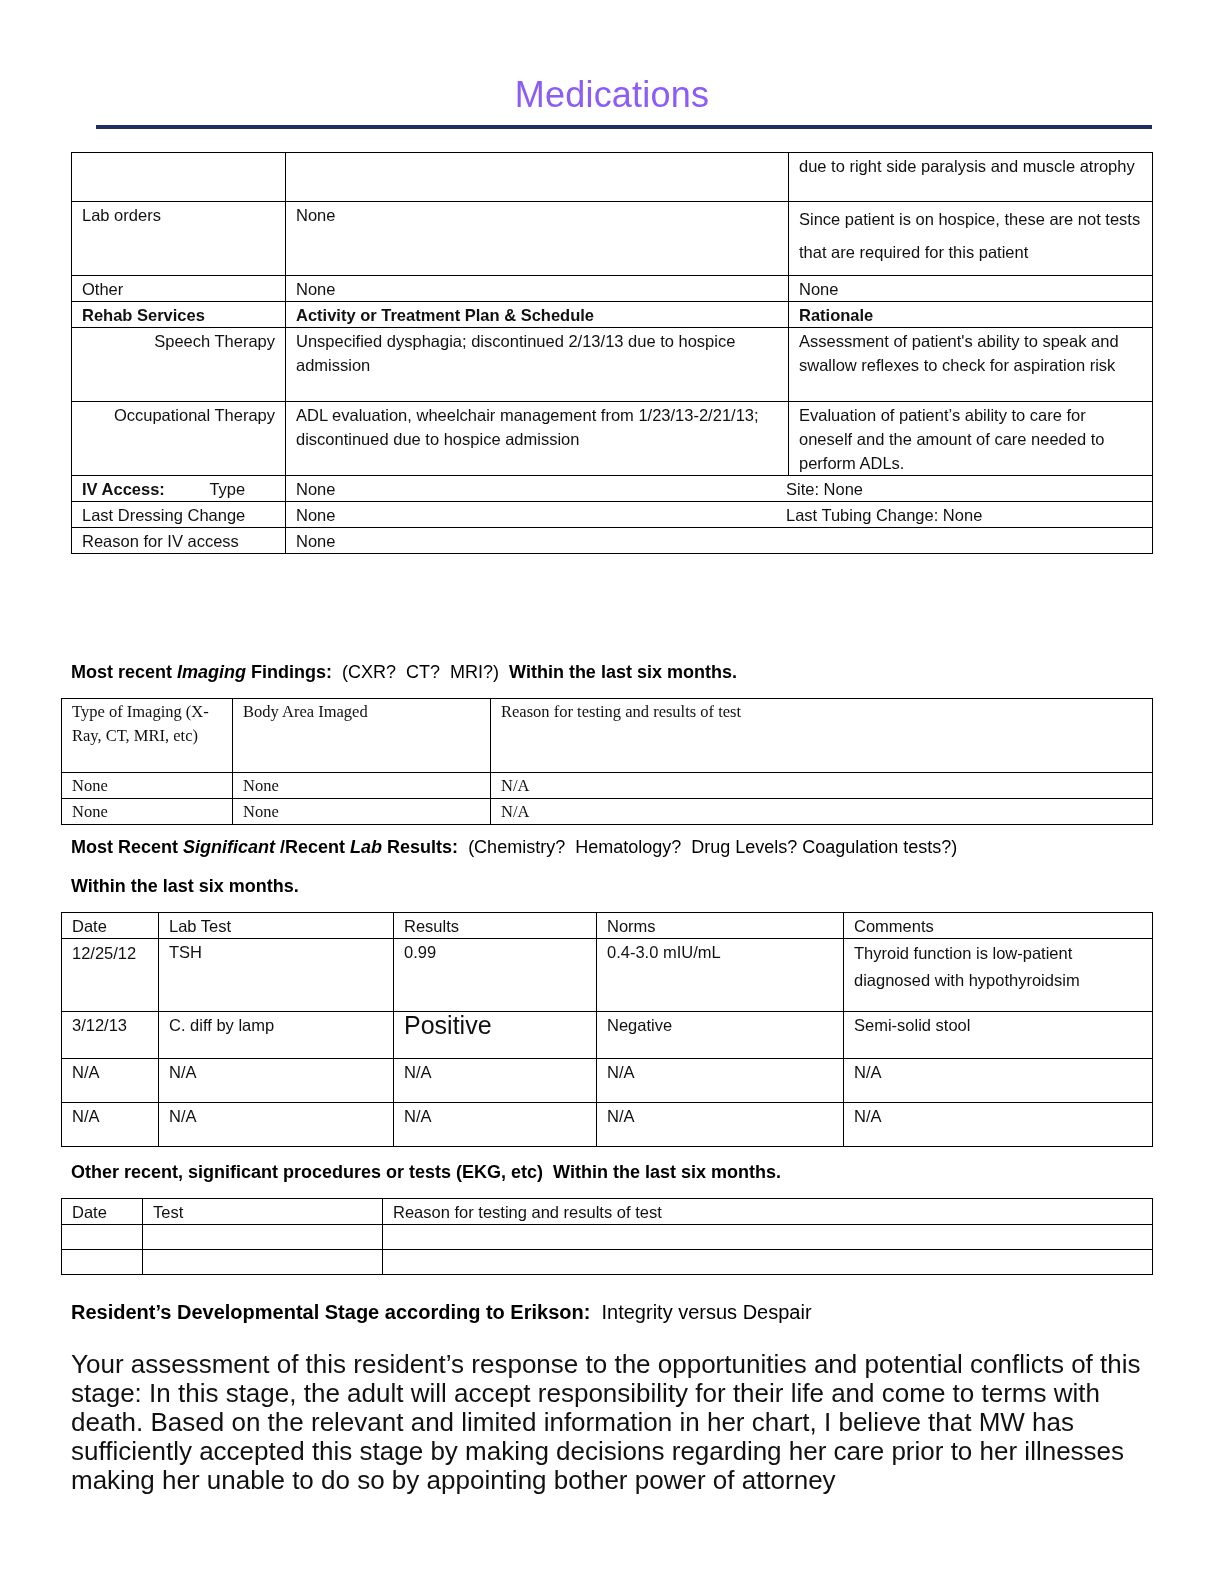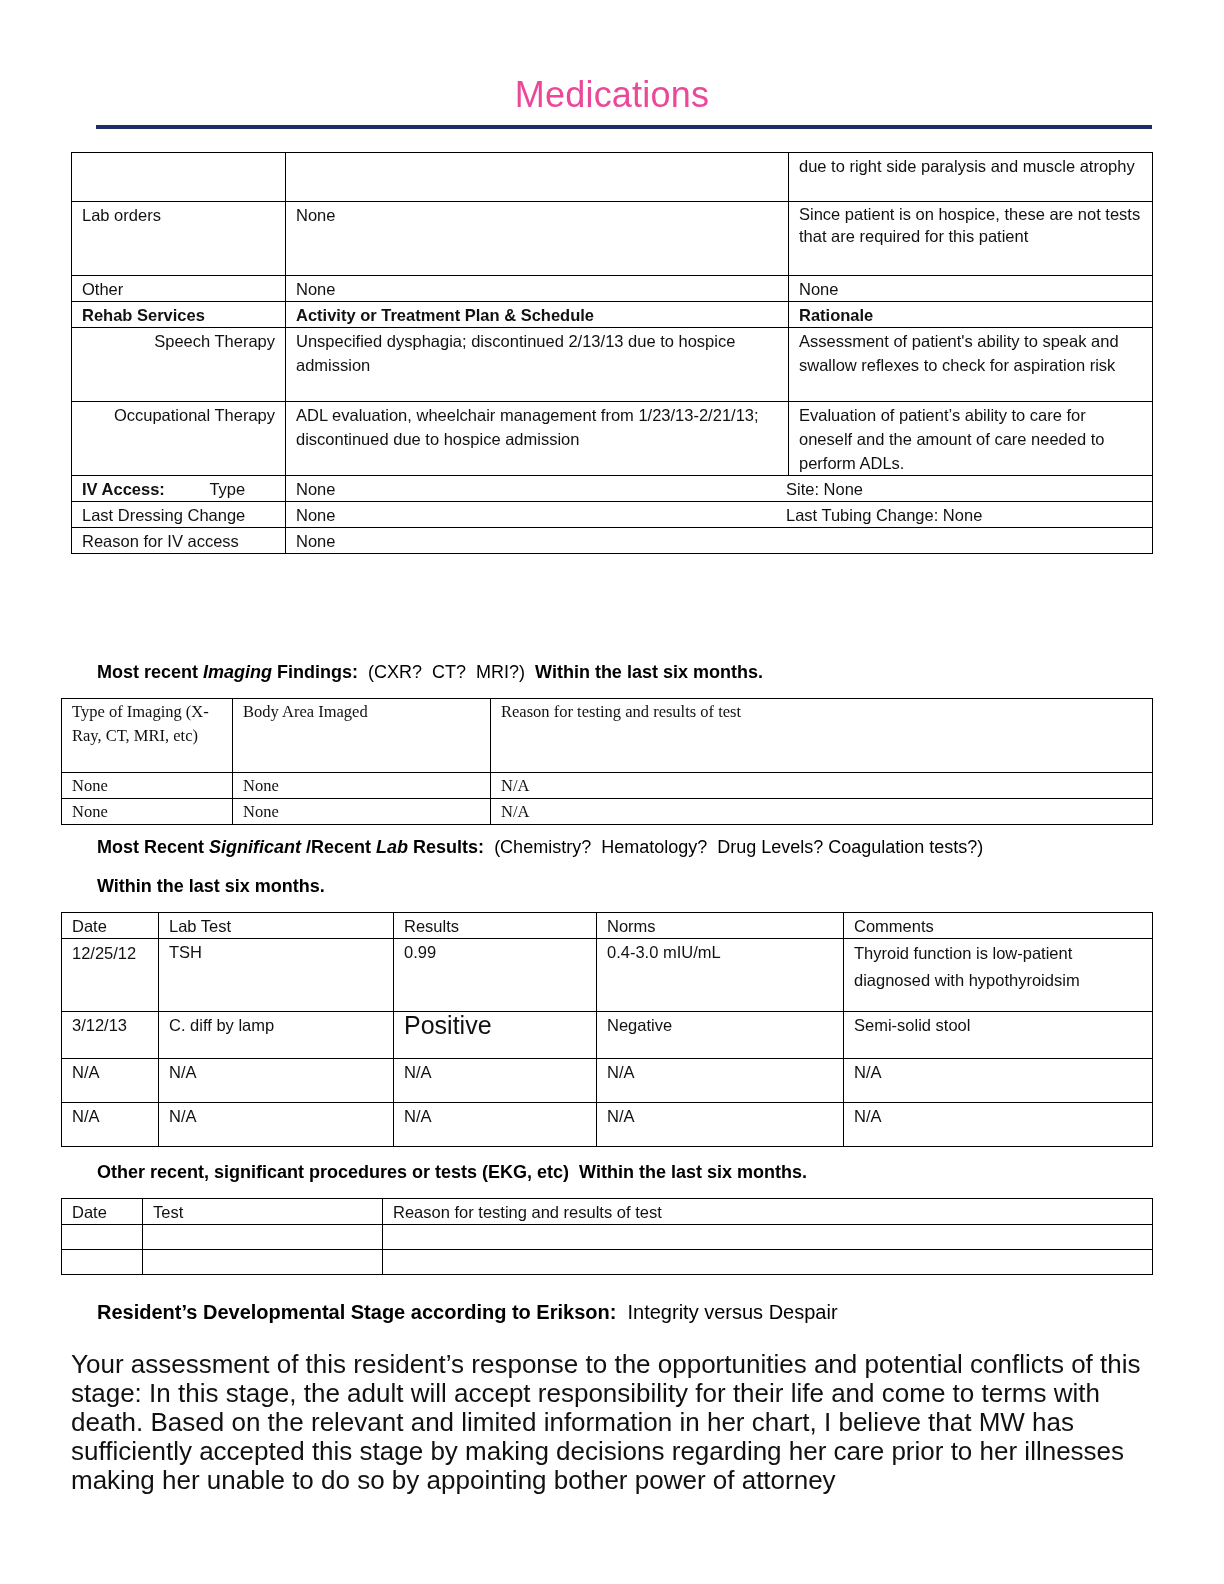--- a/index.html
+++ b/index.html
@@ -3,39 +3,39 @@
 <meta charset="utf-8">
 <style>
   html, body { margin: 0; padding: 0; background: #ffffff; }
   body {
     width: 1224px; height: 1584px; position: relative; overflow: hidden;
     font-family: "Liberation Sans", "DejaVu Sans", sans-serif;
     color: #000;
   }
   .title {
     position: absolute; left: 0; width: 1224px; top: 74px;
-    text-align: center; font-size: 36px; color: #ec4899; letter-spacing: 0.2px;
+    text-align: center; font-size: 36px; color: #8b5cf6; letter-spacing: 0.2px;
   }
   .title-rule {
     position: absolute; left: 96px; width: 1056px; top: 125px; height: 4px;
     background: #1f2f66;
   }
   table { border-collapse: collapse; position: absolute; table-layout: fixed; }
   td {
     border: 1.5px solid #000; vertical-align: top; padding: 1px 10px 0 10px;
     font-size: 16.5px; line-height: 24px; color: #111;
   }
   .bold { font-weight: bold; }
   .indent-right { text-align: right; }
   .t1 { left: 71px; top: 152px; width: 1081px; padding-left: 20px; }
   .t2 { left: 61px; top: 698px; width: 1091px; font-family: Liberation Serif, serif; }
   .t3 { left: 61px; top: 912px; width: 1091px; }
   .t4 { left: 61px; top: 1198px; width: 1091px; }
   .heading {
-    position: absolute; left: 71px; font-size: 18px; color: #000; margin-left: 26px;
+    position: absolute; left: 71px; font-size: 18px; color: #000;
   }
   .heading b { font-weight: bold; }
   .normal { font-weight: normal; }
   .para {
     position: absolute; left: 71px; width: 1080px; font-size: 26px; line-height: 29px; color: #111;
   }
   .split { display: flex; }
   .split span:first-child { width: 490px; }
 </style>
 </head>
@@ -52,21 +52,21 @@
     </colgroup>
   <tbody>
       <tr style="height:49px">
     <td></td>
     <td></td>
     <td>due to right side paralysis and muscle atrophy</td>
   </tr>
   <tr style="height:74px">
     <td>Lab orders</td>
     <td>None</td>
-    <td style="line-height:22px">Since patient is on hospice, these are not tests that are required for this patient</td>
+    <td style="line-height:33px">Since patient is on hospice, these are not tests that are required for this patient</td>
   </tr>
   <tr style="height:25px">
     <td>Other</td>
     <td>None</td>
     <td>None</td>
   </tr>
   <tr style="height:25px">
     <td class="bold">Rehab Services</td>
     <td class="bold">Activity or Treatment Plan &amp; Schedule</td>
     <td class="bold">Rationale</td>

